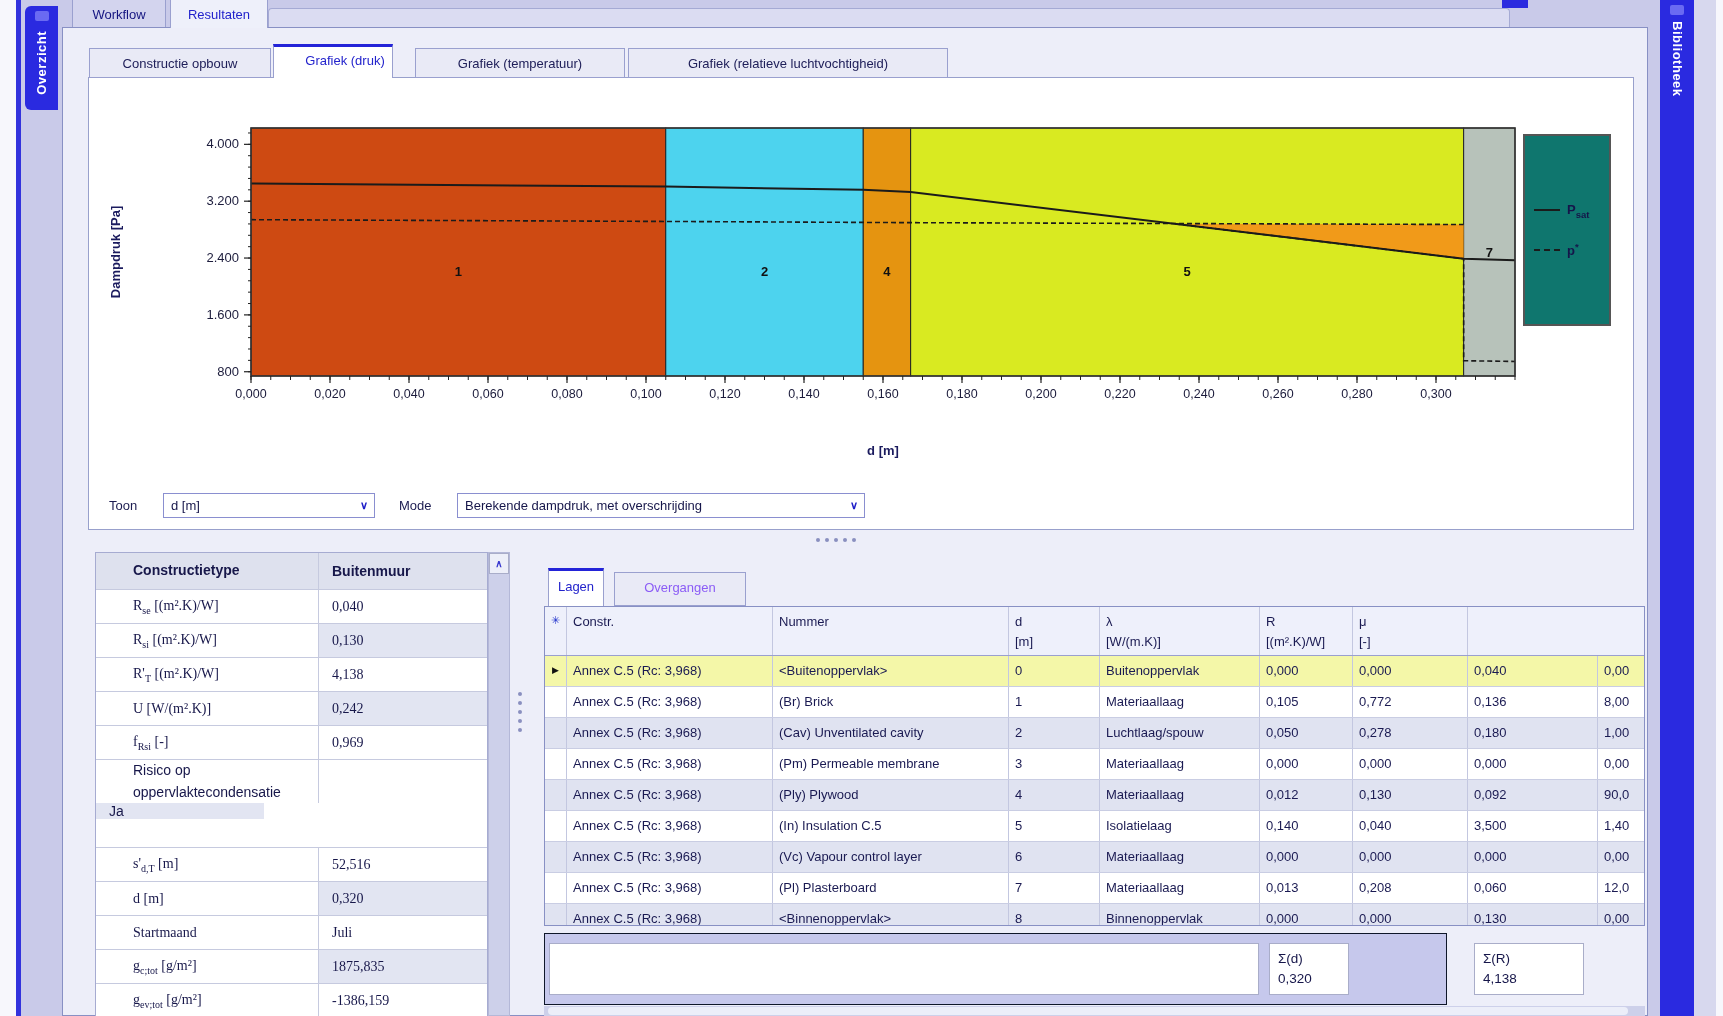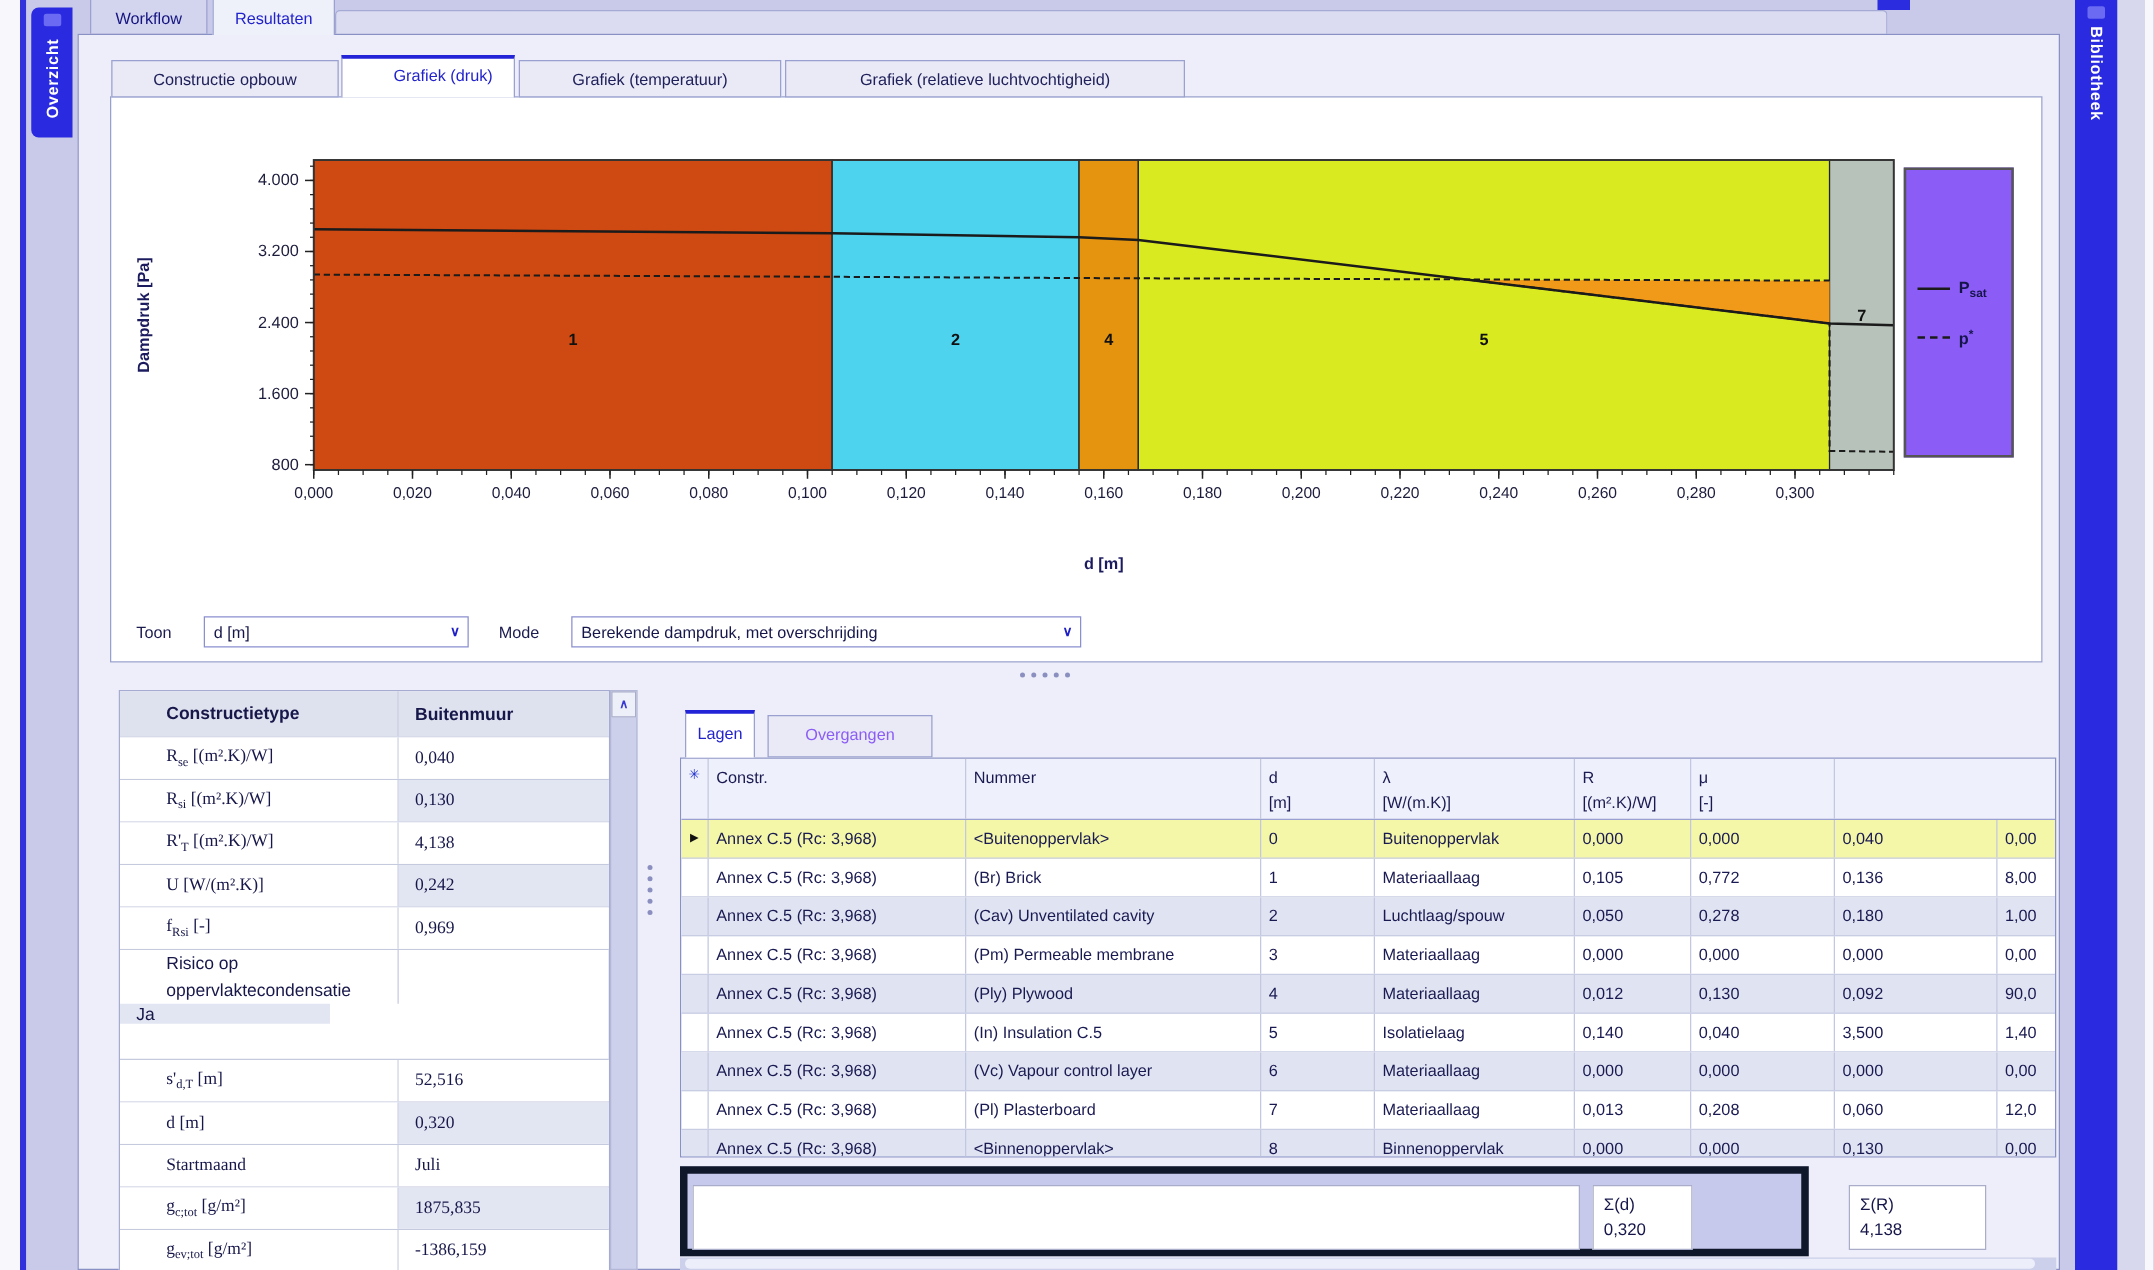--- a/index.html
+++ b/index.html
@@ -44,21 +44,21 @@
 
   
   .chart-panel{left:88px;top:77px;width:1546px;height:453px;background:#fff;
                border:1px solid #98a0cc;box-sizing:border-box;}
   .ylabel{left:26px;top:174px;transform:translate(-50%,-50%) rotate(-90deg);
           white-space:nowrap;font-size:13px;font-weight:bold;color:#1b1b5e;}
   .xlabel{left:162px;top:365px;width:1264px;text-align:center;
           font-size:13px;font-weight:bold;color:#1b1b5e;}
   #chart-svg{position:absolute;left:162px;top:50px;overflow:visible;}
   #chart-svg text{font-family:"Liberation Sans",sans-serif;}
-  .legend{left:1434px;top:56px;width:88px;height:232px;background:#8b5cf6;border:2px solid #555;
+  .legend{left:1434px;top:56px;width:88px;height:192px;background:#0f766e;border:2px solid #555;
           box-sizing:border-box;display:flex;flex-direction:column;justify-content:center;gap:22px;padding-left:9px;}
   .legend-entry{display:flex;align-items:center;}
   .legend .sample{width:26px;height:0;}
   .legend .solid{border-top:2px solid #1b1b1b;}
   .legend .dashed{border-top:2px dashed #1b1b1b;}
   .legend .lbl{margin-left:7px;font-size:13px;font-weight:bold;color:#15154a;}
   .legend sub,.legend sup{font-size:9.5px;}
 
   .ctrl-label{font-size:13px;color:#1c1c50;top:420px;}
   .select{top:415px;height:25px;background:#fff;border:1px solid #8a8fd0;box-sizing:border-box;
@@ -104,21 +104,21 @@
          white-space:nowrap;overflow:hidden;}
   .ghead{background:#eef0fb;border-bottom:1px solid #9aa0cf;height:48px;}
   .ghead .gcell{padding-top:5px;line-height:1.5;}
   .gdata{height:30px;border-bottom:1px solid #c9cde3;}
   .gdata .gcell{line-height:29px;}
   .gdata.even{background:#e0e3f1;}
   .gdata.sel{background:#f4f7a8;}
   .marker{color:#2233cc;font-size:11px;text-align:center;padding:0 2px;}
   .indicator{font-size:9px;text-align:center;color:#111;padding:0 2px;}
 
-  .sum-strip{left:544px;top:933px;width:903px;height:72px;background:#c6c8ec;border:6px solid #0f172a;box-sizing:border-box;}
+  .sum-strip{left:544px;top:933px;width:903px;height:72px;background:#c6c8ec;border:1px solid #0f172a;box-sizing:border-box;}
   .sum-box{position:absolute;top:9px;height:52px;background:#fff;border:1px solid #a9adc9;box-sizing:border-box;
            font-size:13.5px;color:#16164a;padding:5px 8px;line-height:1.45;}
   .hscroll{left:544px;top:1006px;width:1101px;height:10px;background:#cdd0ea;}
   .hthumb{position:absolute;left:4px;top:1px;width:1080px;height:8px;background:#eceef9;border-radius:4px;}
 </style>
 </head>
 <body>
 
 <div id="app">
 
@@ -146,21 +146,21 @@
   </div>
   <div class="abs toptab active" style="left:170px;width:98px;">
     <span>Resultaten</span>
   </div>
 
   <div class="abs main-panel"></div>
 
   <div class="abs subtab inactive" style="left:89px;width:182px;">
     <span>Constructie opbouw</span>
   </div>
-  <div class="abs subtab active" style="left:273px;width:139px;padding-left:24px;">
+  <div class="abs subtab active" style="left:273px;width:120px;padding-left:24px;">
     <span>Grafiek (druk)</span>
   </div>
   <div class="abs subtab inactive" style="left:415px;width:210px;">
     <span>Grafiek (temperatuur)</span>
   </div>
   <div class="abs subtab inactive" style="left:628px;width:320px;">
     <span>Grafiek (relatieve luchtvochtigheid)</span>
   </div>
 
   <div class="abs chart-panel">

